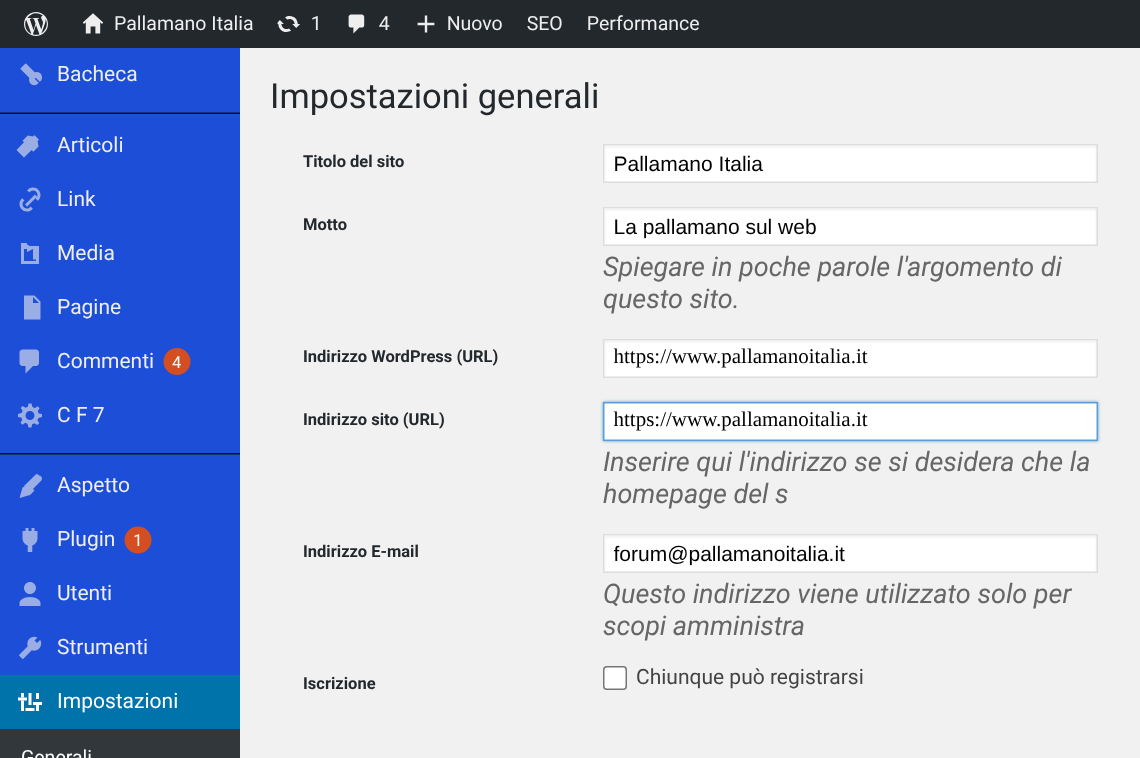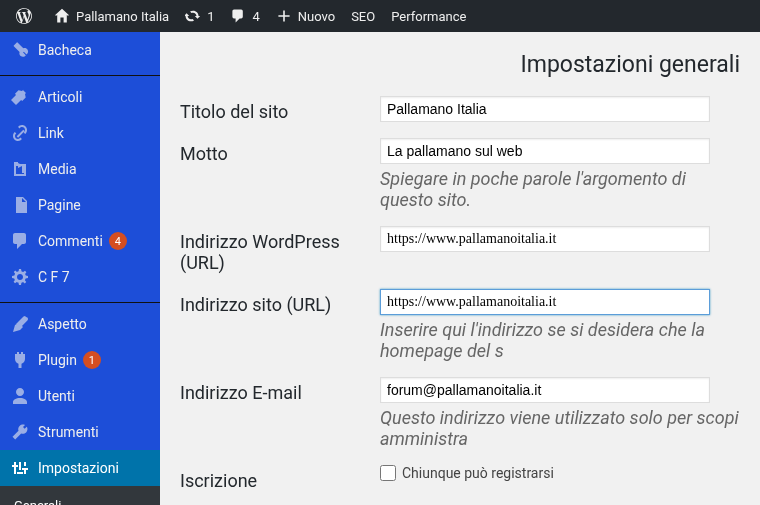--- a/index.html
+++ b/index.html
@@ -120,32 +120,32 @@
   padding: 10px 20px 20px 20px;
   background: #f1f1f1;
   height: calc(505px - 32px);
   overflow: hidden;
 }
 .content h1 {
   font-size: 23px;
   font-weight: 400;
   padding: 9px 0 18px 0;
   color: #23282d;
-  text-align: right;
 }
 .form-row {
   display: flex;
   margin-bottom: 16px;
 }
 .form-label {
   width: 200px;
   padding-top: 5px;
-  font-weight: 400;
+  font-weight: 700;
   color: #23282d;
-  font-size: 18px;
+  font-size: 11px;
+  margin-left: 22px;
 }
 .form-field { flex: 1; }
 .form-field input[type="text"] {
   width: 330px;
   padding: 4px 6px;
   border: 1px solid #ddd;
   background: #fff;
   font-size: 14px;
   box-shadow: inset 0 1px 2px rgba(0,0,0,.07);
 }

